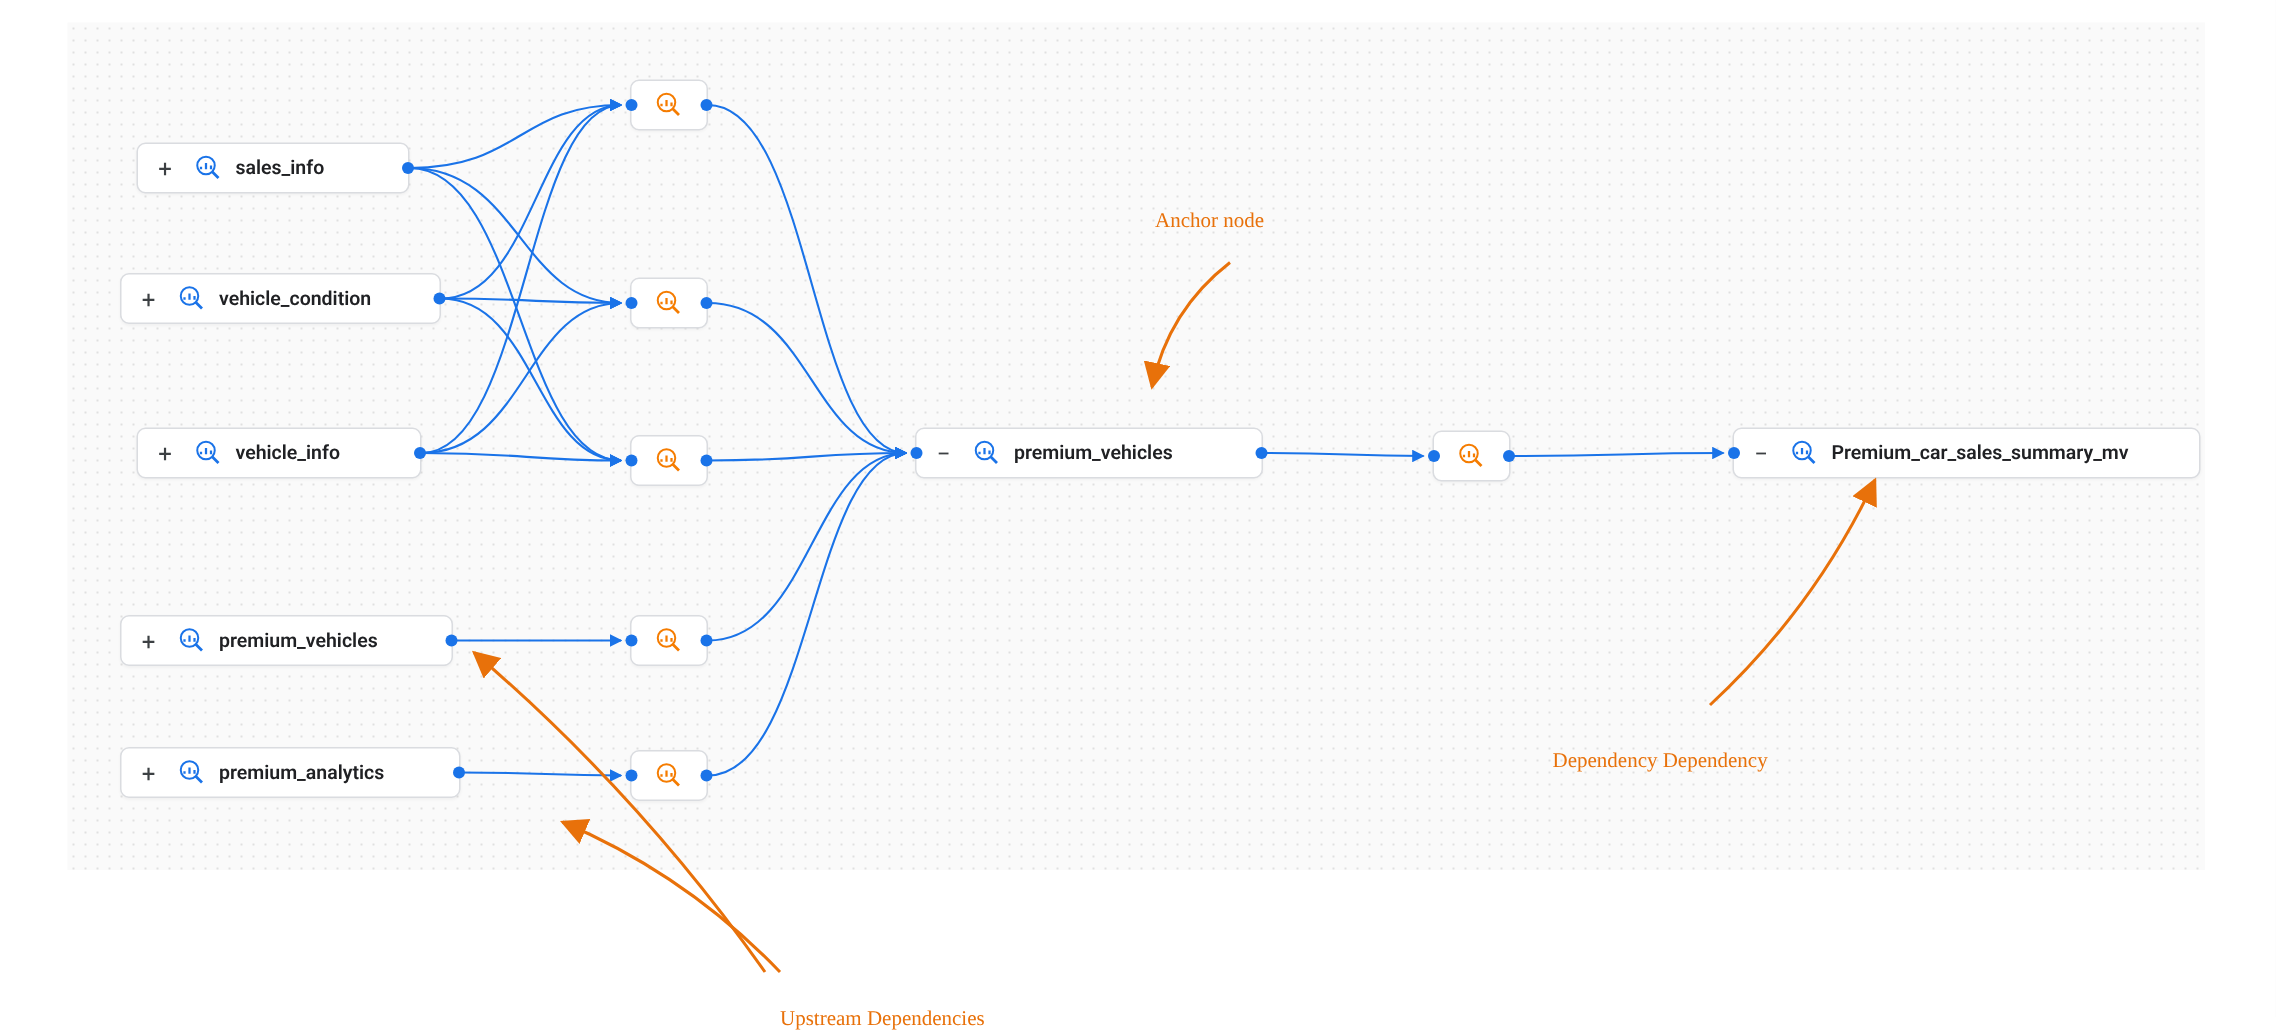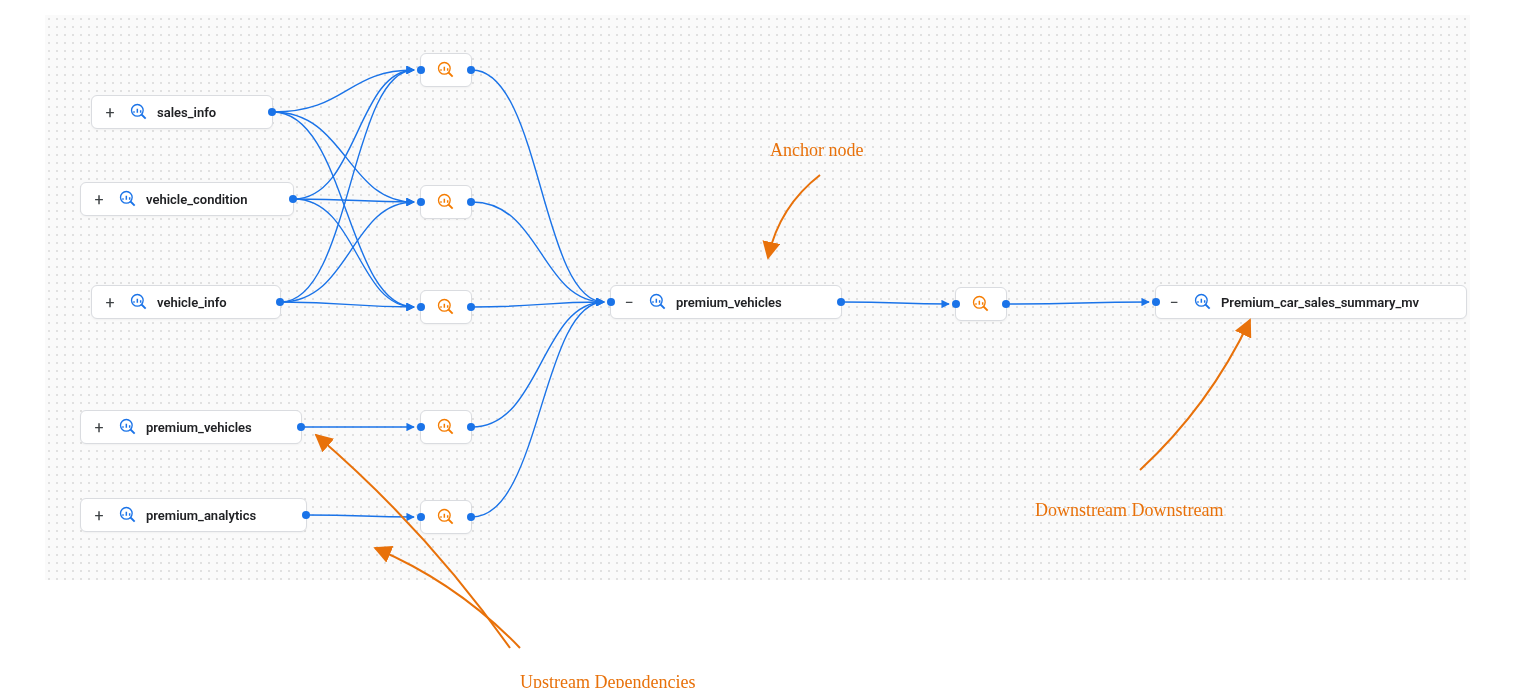--- a/index.html
+++ b/index.html
@@ -49,21 +49,21 @@
     font-size:16px;font-weight:400;color:#3c4043;
     border-right:1px solid transparent;
   }
 
   .bq-icon{display:inline-flex;}
   .bq-icon svg{width:20px;height:20px;}
 
   .annotation-text{
     position:absolute;
     font-family:"Comic Sans MS","Chalkboard SE","Bradley Hand",cursive;
-    font-size:18px;
+    font-size:14px;
     color:var(--annotation);
     pointer-events:none;
   }
 </style>
 </head>
 <body>
 
 <div class="viewport">
   <div class="canvas" id="canvas">
     <svg class="edges" id="edges-svg">
@@ -276,15 +276,15 @@
       </div>
     </div>
   <svg class="annotations" id="annot-svg">
       <path d="M 820,175 Q 778.7463641156245,206.94350522906592 768,258" fill="none" stroke="#e8710a" stroke-width="2" marker-end="url(#arrow-annot)"></path>
       <path d="M 1140,470 Q 1209.5152899254026,405.6445459452953 1250,320" fill="none" stroke="#e8710a" stroke-width="2" marker-end="url(#arrow-annot)"></path>
       <path d="M 510,648 Q 426.3076074528636,529.3794561227439 316,435" fill="none" stroke="#e8710a" stroke-width="2" marker-end="url(#arrow-annot)"></path>
       <path d="M 520,648 Q 457.71919320446585,583.1821698535244 375,548" fill="none" stroke="#e8710a" stroke-width="2" marker-end="url(#arrow-annot)"></path>
     </svg>
 
 <div class="annotation-text" style="left: 770px; top: 140px;">Anchor node</div>
-    <div class="annotation-text" style="left: 1035px; top: 500px;">Downstream Downstream</div>
+    <div class="annotation-text" style="left: 1035px; top: 500px;">Dependency Dependency</div>
     <div class="annotation-text" style="left: 520px; top: 672px;">Upstream Dependencies</div>
   </div>
 
 </body></html>

